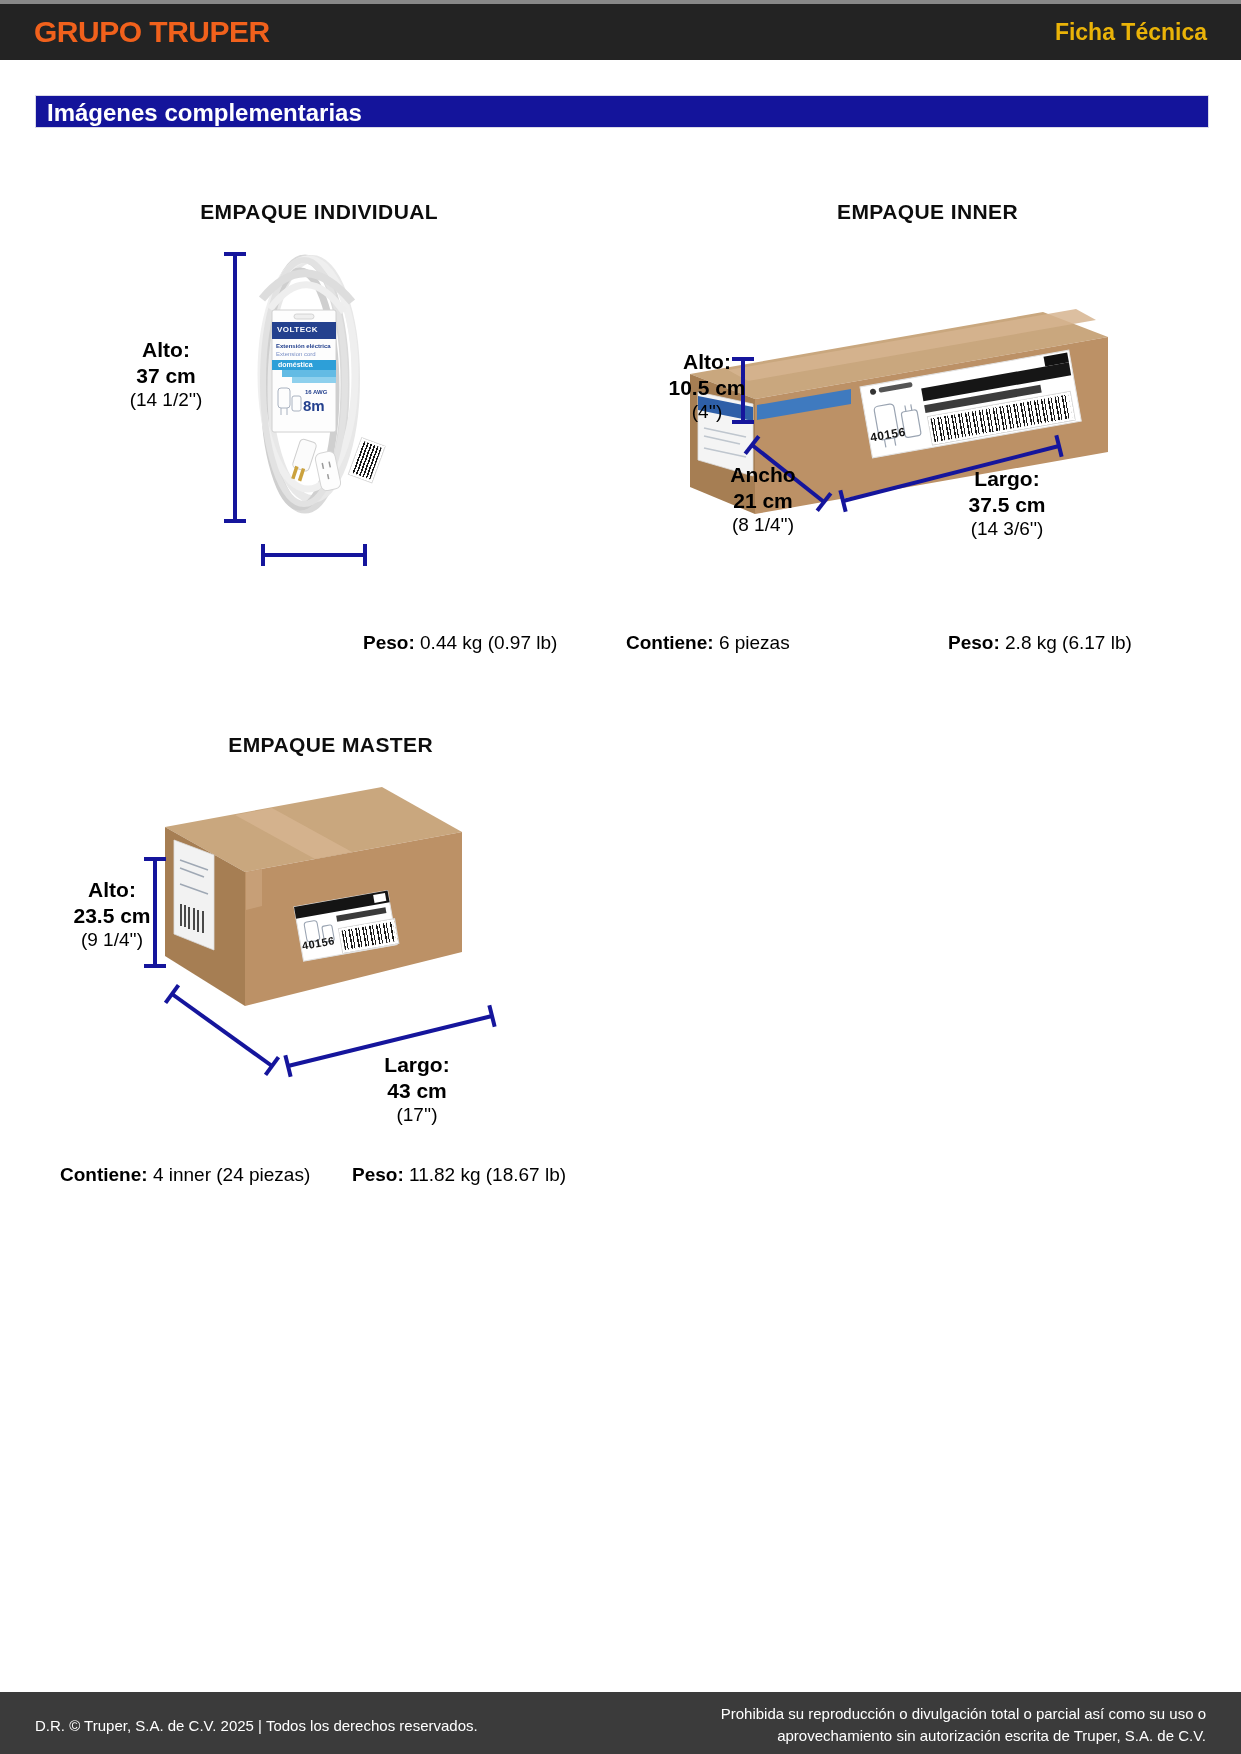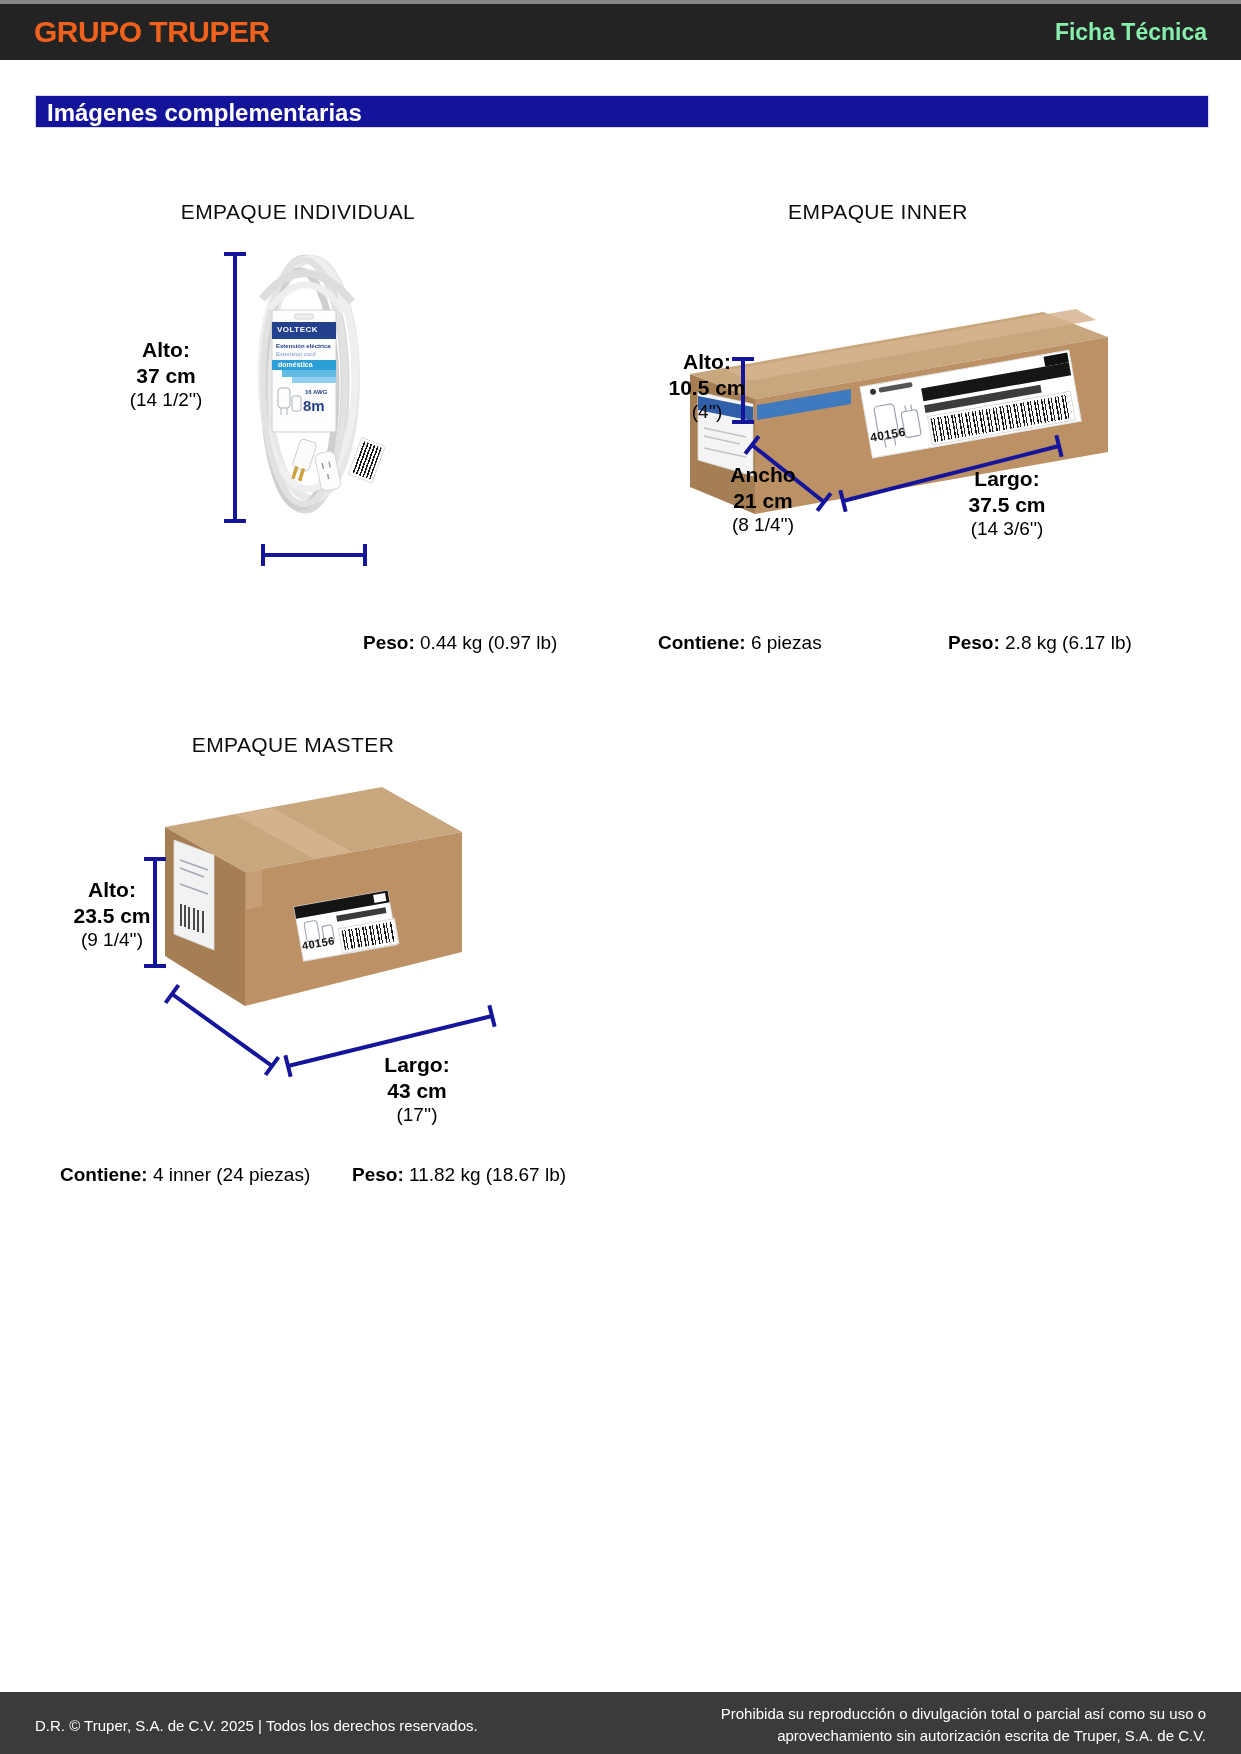--- a/index.html
+++ b/index.html
@@ -3,28 +3,28 @@
 <meta charset="utf-8">
 <style>
   html,body{margin:0;padding:0;background:#888;}
   .page{position:relative;width:1241px;height:1754px;background:#fff;margin:4px auto;
         font-family:"Liberation Sans",sans-serif;overflow:hidden;}
   
   .hdr{position:absolute;left:0;top:0;width:1241px;height:56px;background:#232323;
        display:flex;align-items:center;justify-content:space-between;
        padding:0 34px;box-sizing:border-box;}
   .logo{color:#F1611C;font-size:30px;font-weight:bold;letter-spacing:-0.5px;white-space:nowrap;}
-  .doctitle{color:#86efac;font-size:23px;font-weight:bold;}
+  .doctitle{color:#eab308;font-size:23px;font-weight:bold;}
   
   .banner{position:absolute;left:35px;top:91px;width:1174px;height:33px;background:#14149B;
           color:#fff;font-size:24px;font-weight:bold;line-height:33px;padding-left:11px;
           box-sizing:border-box;border:1px solid #d9d9e8;}
   
-  .sect-title{position:absolute;font-size:21px;font-weight:normal;color:#0d0d0d;
-              text-align:center;letter-spacing:0.4px;}
+  .sect-title{position:absolute;font-size:21px;font-weight:bold;color:#0d0d0d;
+              text-align:right;letter-spacing:0.4px;}
   
   .dim{position:absolute;text-align:center;color:#000;}
   .dim .b{display:block;font-size:21px;font-weight:bold;line-height:1.22;}
   .dim .r{display:block;font-size:19px;font-weight:normal;line-height:1.3;}
   
   .kv{position:absolute;font-size:19px;color:#000;white-space:nowrap;}
   .kv b{font-weight:bold;}
   
   .art{position:absolute;left:0;top:0;pointer-events:none;}
   
@@ -223,21 +223,21 @@
   <div class="dim" style="left:693px;top:458px;width:140px;">
     <span class="b">Ancho</span>
     <span class="b">21 cm</span>
     <span class="r">(8 1/4'')</span>
   </div>
   <div class="dim" style="left:917px;top:462px;width:180px;">
     <span class="b">Largo:</span>
     <span class="b">37.5 cm</span>
     <span class="r">(14 3/6'')</span>
   </div>
-  <div class="kv" style="left:658px;top:628px;">
+  <div class="kv" style="left:626px;top:628px;">
     <b>Contiene:</b>
     <span>6 piezas</span>
   </div>
   <div class="kv" style="left:948px;top:628px;">
     <b>Peso:</b>
     <span>2.8 kg (6.17 lb)</span>
   </div>
 
   <div class="dim" style="left:42px;top:873px;width:140px;">
     <span class="b">Alto:</span>

